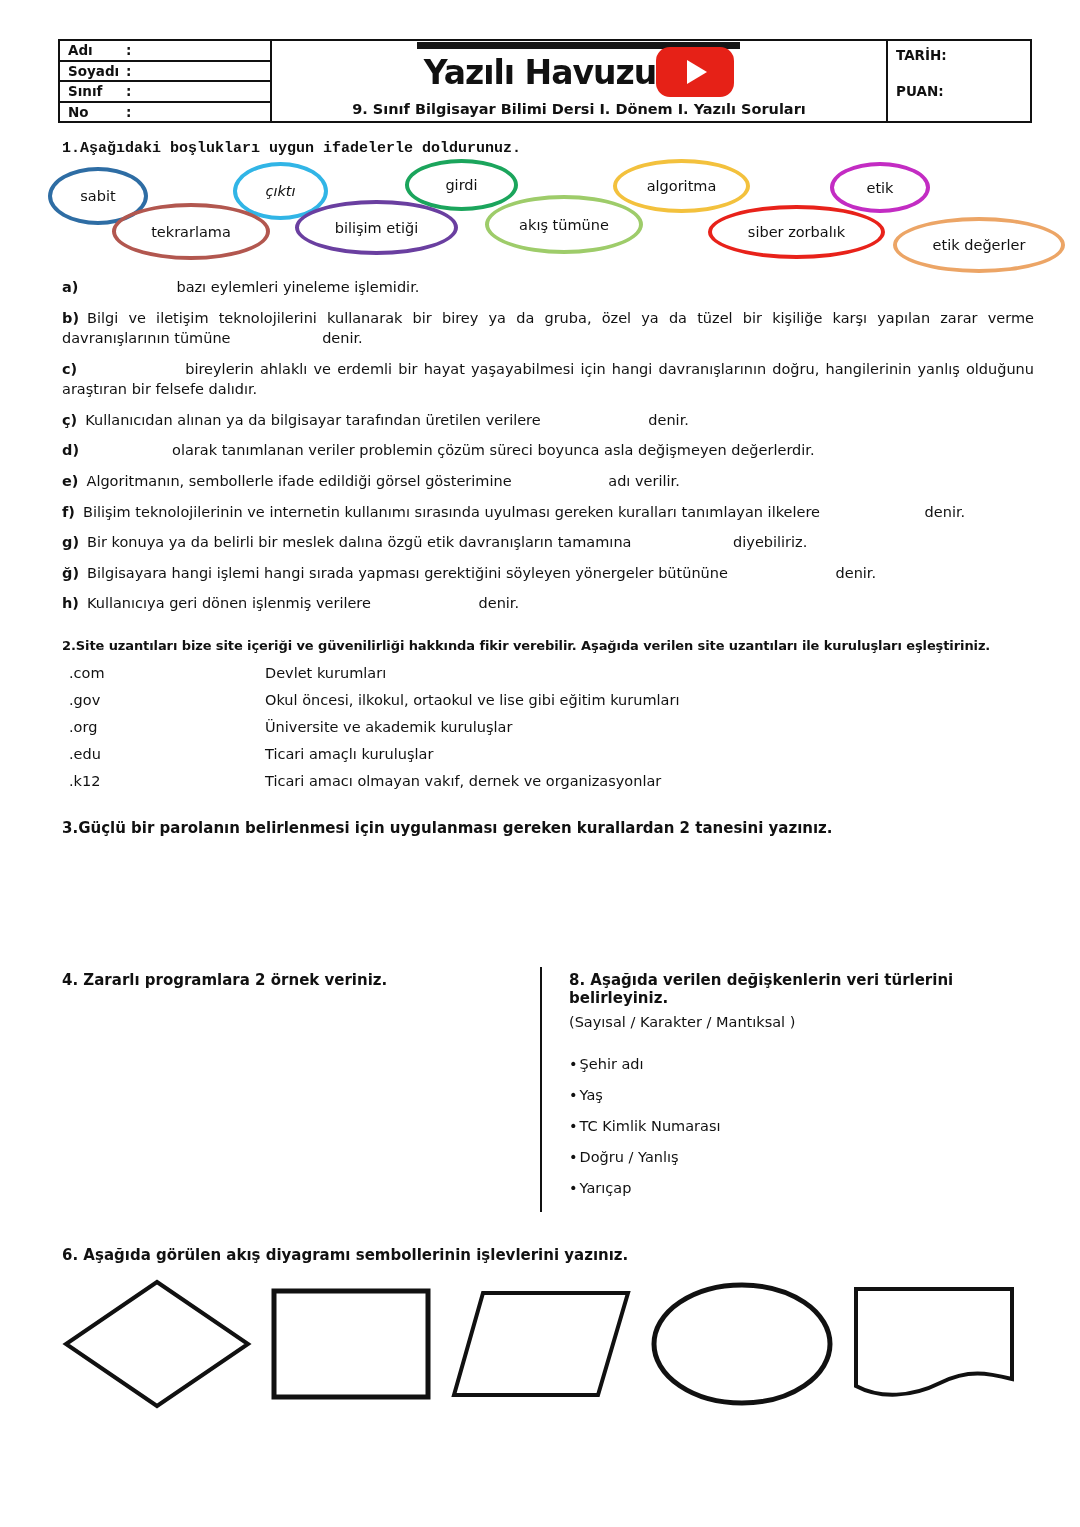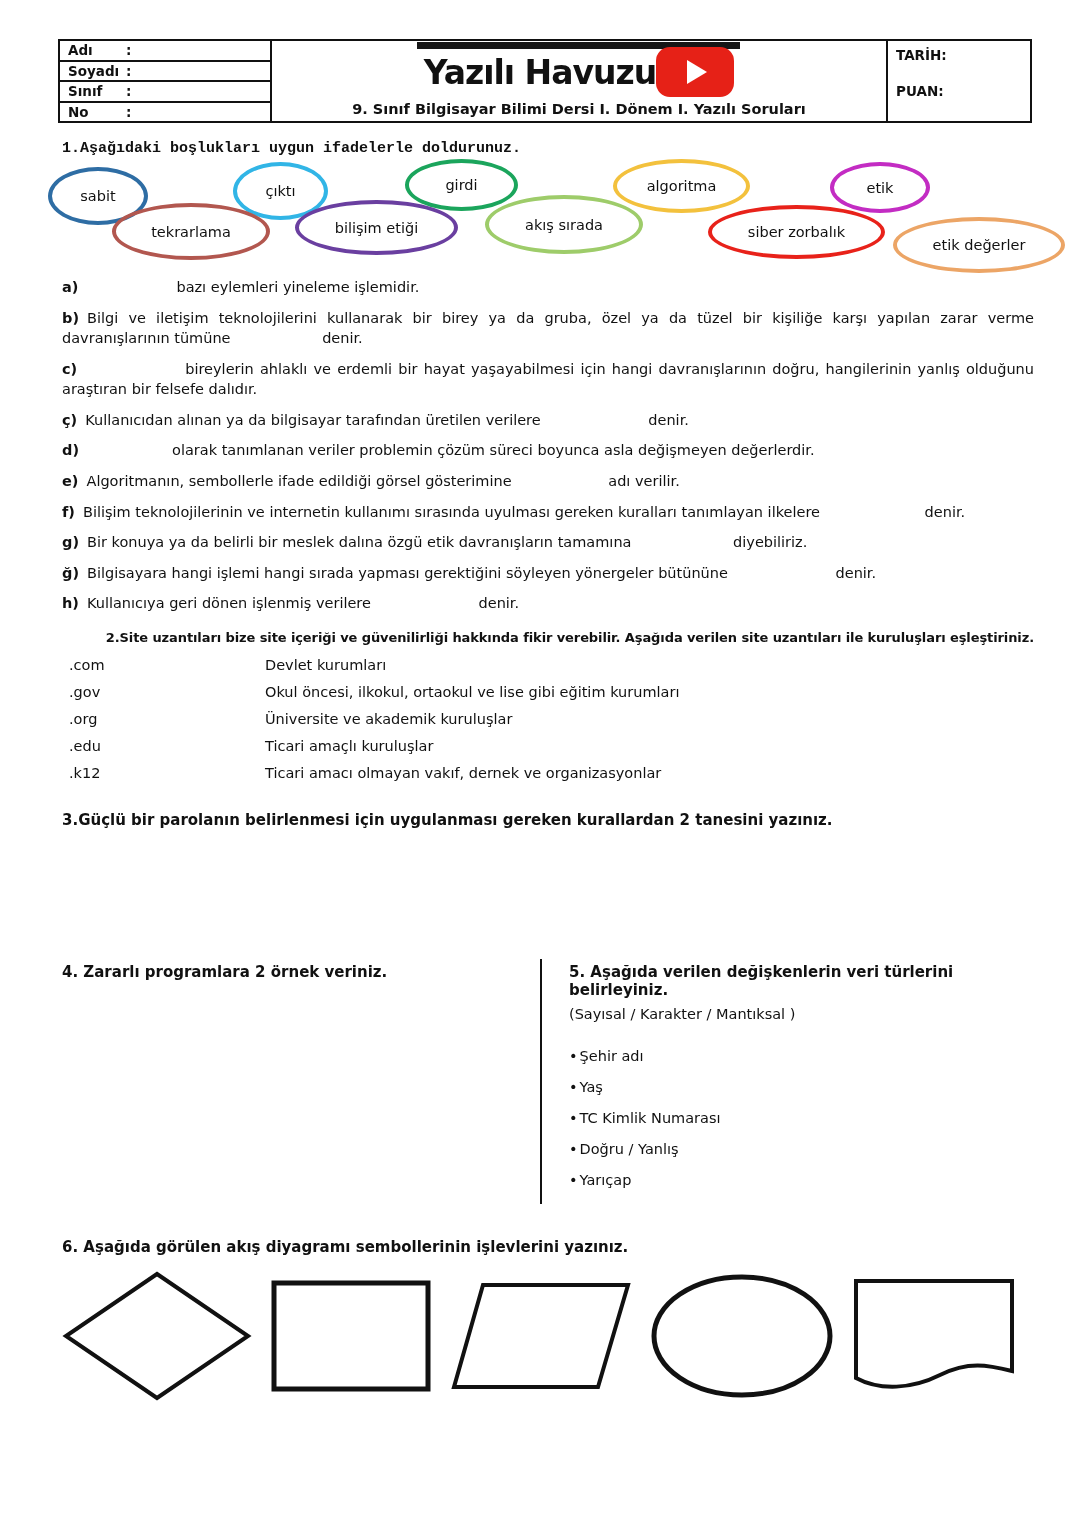--- a/index.html
+++ b/index.html
@@ -41,21 +41,21 @@
   .q1-title{margin-top:17px;font-family:Liberation Mono, monospace;}
   .ovals{position:relative;height:102px;margin-top:2px;}
   .oval{position:absolute;border-style:solid;border-width:4px;border-radius:50%;display:flex;align-items:center;justify-content:center;box-sizing:border-box;background:transparent;}
   .oval span{font-size:14.5px;color:#111;white-space:nowrap;}
   #q1-items{margin-top:16px;}
   .item{font-size:14.5px;line-height:1.42;margin:0 0 10px 0;}
   .item.justify{text-align:justify;}
   .item .letter{font-weight:bold;margin-right:8px;}
   .blank{display:inline-block;height:1px;}
   
-  .q2-title{margin-top:16px;font-size:13px;letter-spacing:-0.1px;text-align:right;}
+  .q2-title{margin-top:24px;font-size:13px;letter-spacing:-0.1px;}
   #q2-pairs{margin-top:12px;}
   .pair-row{font-size:14.5px;margin-bottom:11px;display:flex;}
   .pair-row .ext{display:inline-block;width:196px;margin-left:7px;}
   
   .q3-title{margin-top:30px;margin-bottom:130px;}
   
   .q45{display:flex;min-height:245px;}
   .q4col{width:478px;box-sizing:border-box;padding-top:4px;}
   .vdiv{width:2px;background:#111;}
   .q5col{flex:1;box-sizing:border-box;padding-left:27px;padding-top:4px;}
@@ -104,40 +104,40 @@
       <div>TARİH:</div>
       <div class="puan">PUAN:</div>
     </div>
   </div>
 
   <div class="q-title q1-title">1.Aşağıdaki boşlukları uygun ifadelerle doldurunuz.</div>
   <div class="ovals" id="ovals">
       <div class="oval" style="left: -14px; top: 8px; width: 100px; height: 58px; border-color: rgb(46, 109, 164);">
         <span>sabit</span>
       </div>
-      <div class="oval" style="left: 171px; top: 3px; width: 95px; height: 58px; border-color: rgb(49, 181, 230);">
+      <div class="oval" style="left: 171px; top: 3px; width: 95px; height: 58px; border-color: rgb(49, 181, 230); font-style: italic;">
         <span>çıktı</span>
       </div>
       <div class="oval" style="left: 343px; top: 0px; width: 113px; height: 52px; border-color: rgb(27, 165, 92);">
         <span>girdi</span>
       </div>
       <div class="oval" style="left: 551px; top: 0px; width: 137px; height: 54px; border-color: rgb(243, 193, 61);">
         <span>algoritma</span>
       </div>
       <div class="oval" style="left: 768px; top: 3px; width: 100px; height: 51px; border-color: rgb(195, 44, 195);">
         <span>etik</span>
       </div>
       <div class="oval" style="left: 50px; top: 44px; width: 158px; height: 57px; border-color: rgb(178, 87, 79);">
         <span>tekrarlama</span>
       </div>
       <div class="oval" style="left: 233px; top: 41px; width: 163px; height: 55px; border-color: rgb(106, 63, 160);">
         <span>bilişim etiği</span>
       </div>
       <div class="oval" style="left: 423px; top: 36px; width: 158px; height: 59px; border-color: rgb(158, 204, 106);">
-        <span>akış sırada</span>
+        <span>akış tümüne</span>
       </div>
       <div class="oval" style="left: 646px; top: 46px; width: 177px; height: 54px; border-color: rgb(232, 34, 26);">
         <span>siber zorbalık</span>
       </div>
       <div class="oval" style="left: 831px; top: 58px; width: 172px; height: 56px; border-color: rgb(236, 165, 102);">
         <span>etik değerler</span>
       </div>
     </div>
   <div id="q1-items">
       <p class="item"><span class="letter">a)</span><span class="blank" style="width: 90px;"></span><span>bazı eylemleri yineleme işlemidir. </span></p>
@@ -177,21 +177,21 @@
     </div>
 
   <div class="q-title q3-title">3.Güçlü bir parolanın belirlenmesi için uygulanması gereken kurallardan 2 tanesini yazınız.</div>
 
   <div class="q45">
     <div class="q4col">
       <div class="q-title">4. Zararlı programlara 2 örnek veriniz.</div>
     </div>
     <div class="vdiv"></div>
     <div class="q5col">
-      <div class="q-title">5. Aşağıda verilen değişkenlerin veri türlerini belirleyiniz.</div>
+      <div class="q-title">8. Aşağıda verilen değişkenlerin veri türlerini belirleyiniz.</div>
       <div class="q5-sub">(Sayısal / Karakter / Mantıksal )</div>
       <div id="q5-items">
           <div class="bullet-row"><span class="bullet">•</span><span>Şehir adı</span></div>
           <div class="bullet-row"><span class="bullet">•</span><span>Yaş</span></div>
           <div class="bullet-row"><span class="bullet">•</span><span>TC Kimlik Numarası</span></div>
           <div class="bullet-row"><span class="bullet">•</span><span>Doğru / Yanlış</span></div>
           <div class="bullet-row"><span class="bullet">•</span><span>Yarıçap</span></div>
         </div>
     </div>
   </div>

